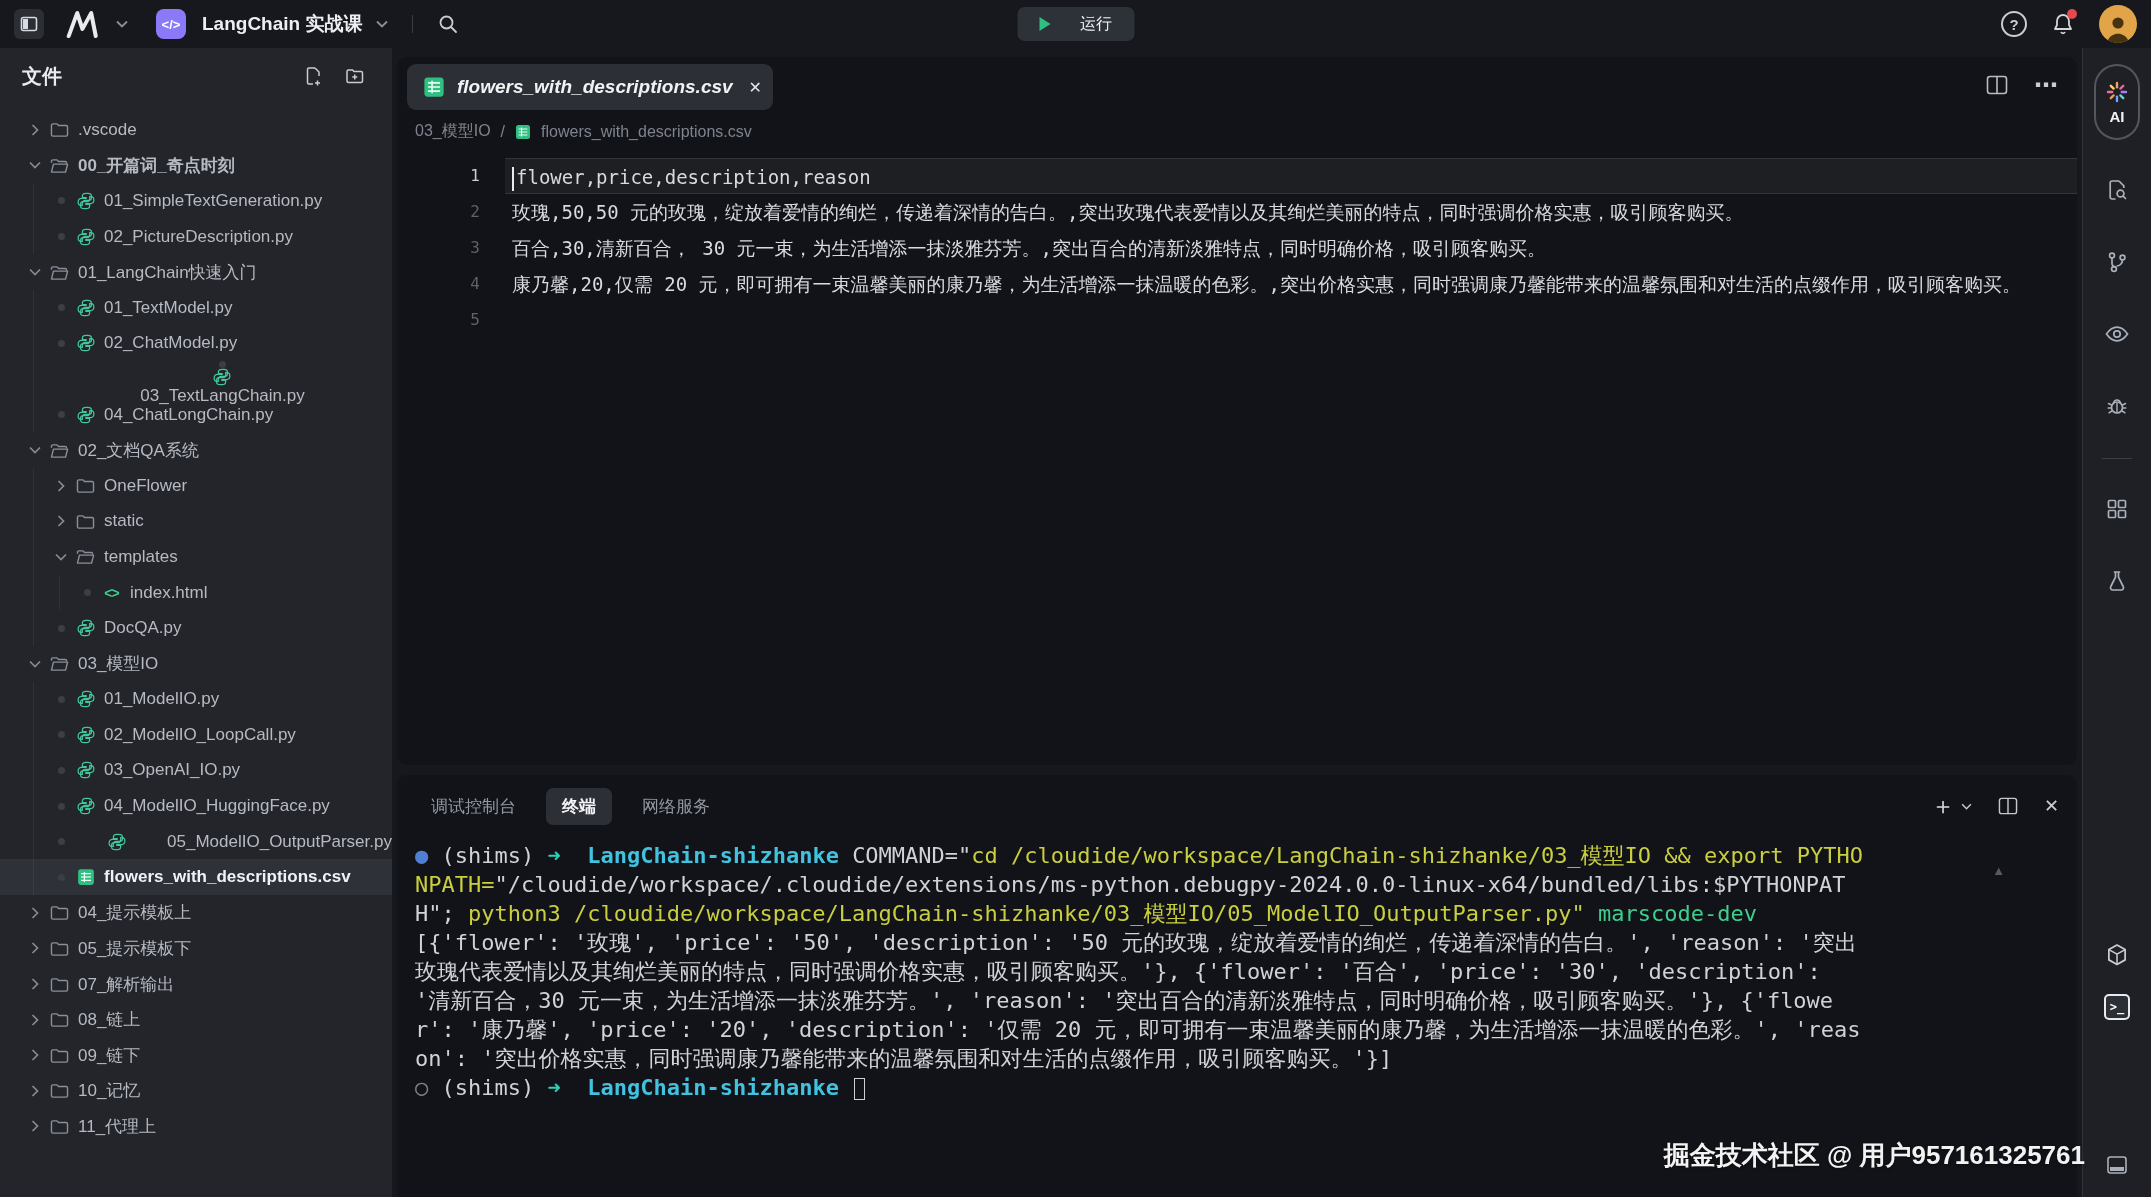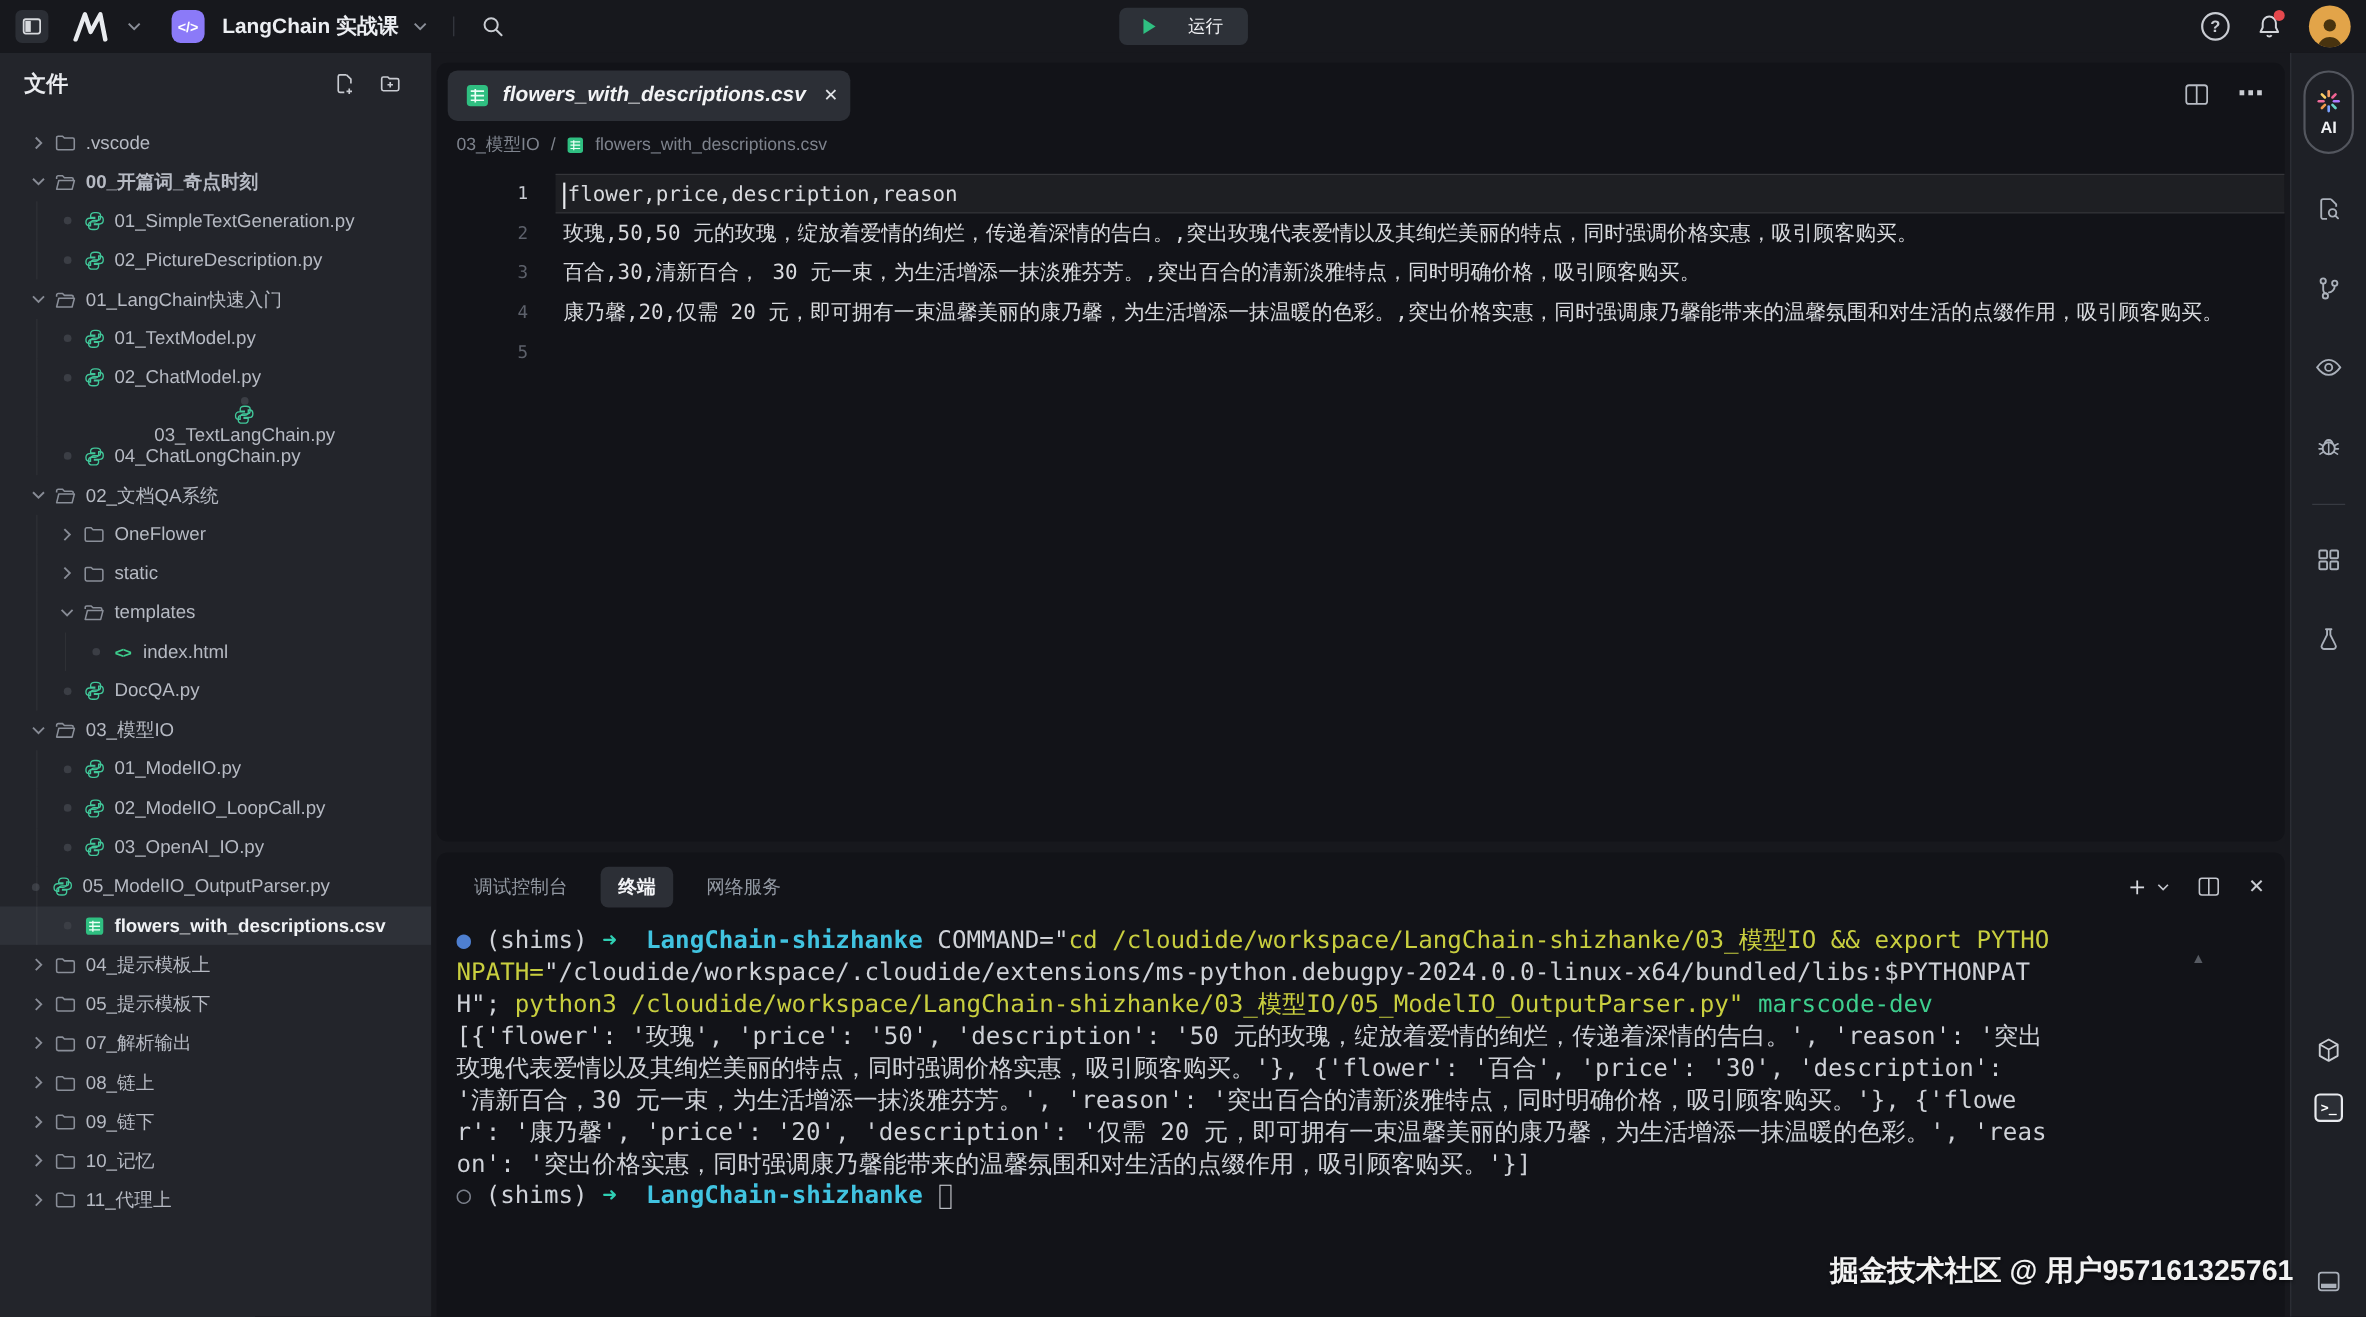--- a/index.html
+++ b/index.html
@@ -417,21 +417,33 @@
             <span class="dot"></span>
           </span>
           <span class="f-icon">
             <svg width="18" height="18" viewBox="0 0 16 16">
               <path d="M7.9 1.2c-2 0-3.1.9-3.1 2.4v1.5h3.3v.6H3.9C2.2 5.7 1 6.9 1 8.8c0 1.9 1.1 3 2.6 3h1.1V10.1c0-1.5 1.3-2.7 2.8-2.7h3c1.3 0 2.3-1 2.3-2.3V3.6c0-1.5-1.4-2.4-3.2-2.4z" fill="none" stroke="#41c79a" stroke-width="1.1"></path>
               <path d="M8.1 14.8c2 0 3.1-.9 3.1-2.4v-1.5H7.9v-.6h4.2c1.7 0 2.9-1.2 2.9-3.1 0-1.9-1.1-3-2.6-3h-1.1v1.7c0 1.5-1.3 2.7-2.8 2.7h-3c-1.3 0-2.3 1-2.3 2.3v1.5c0 1.5 1.4 2.4 3.2 2.4z" fill="none" stroke="#41c79a" stroke-width="1.1"></path>
             </svg>
           </span>
           <span>03_OpenAI_IO.py</span>
         </div>
-        <div class="tree-row d1" style="padding-left: 24px;">
+        <div class="tree-row d1" style="padding-left: 53px;">
+          <span class="expander">
+            <span class="dot"></span>
+          </span>
+          <span class="f-icon">
+            <svg width="18" height="18" viewBox="0 0 16 16">
+              <path d="M7.9 1.2c-2 0-3.1.9-3.1 2.4v1.5h3.3v.6H3.9C2.2 5.7 1 6.9 1 8.8c0 1.9 1.1 3 2.6 3h1.1V10.1c0-1.5 1.3-2.7 2.8-2.7h3c1.3 0 2.3-1 2.3-2.3V3.6c0-1.5-1.4-2.4-3.2-2.4z" fill="none" stroke="#41c79a" stroke-width="1.1"></path>
+              <path d="M8.1 14.8c2 0 3.1-.9 3.1-2.4v-1.5H7.9v-.6h4.2c1.7 0 2.9-1.2 2.9-3.1 0-1.9-1.1-3-2.6-3h-1.1v1.7c0 1.5-1.3 2.7-2.8 2.7h-3c-1.3 0-2.3 1-2.3 2.3v1.5c0 1.5 1.4 2.4 3.2 2.4z" fill="none" stroke="#41c79a" stroke-width="1.1"></path>
+            </svg>
+          </span>
+          <span>04_ModelIO_HuggingFace.py</span>
+        </div>
+        <div class="tree-row d1" style="padding-left: 53px; justify-content: space-between;">
           <span class="expander">
             <span class="dot"></span>
           </span>
           <span class="f-icon">
             <svg width="18" height="18" viewBox="0 0 16 16">
               <path d="M7.9 1.2c-2 0-3.1.9-3.1 2.4v1.5h3.3v.6H3.9C2.2 5.7 1 6.9 1 8.8c0 1.9 1.1 3 2.6 3h1.1V10.1c0-1.5 1.3-2.7 2.8-2.7h3c1.3 0 2.3-1 2.3-2.3V3.6c0-1.5-1.4-2.4-3.2-2.4z" fill="none" stroke="#41c79a" stroke-width="1.1"></path>
               <path d="M8.1 14.8c2 0 3.1-.9 3.1-2.4v-1.5H7.9v-.6h4.2c1.7 0 2.9-1.2 2.9-3.1 0-1.9-1.1-3-2.6-3h-1.1v1.7c0 1.5-1.3 2.7-2.8 2.7h-3c-1.3 0-2.3 1-2.3 2.3v1.5c0 1.5 1.4 2.4 3.2 2.4z" fill="none" stroke="#41c79a" stroke-width="1.1"></path>
             </svg>
           </span>
           <span>05_ModelIO_OutputParser.py</span>

